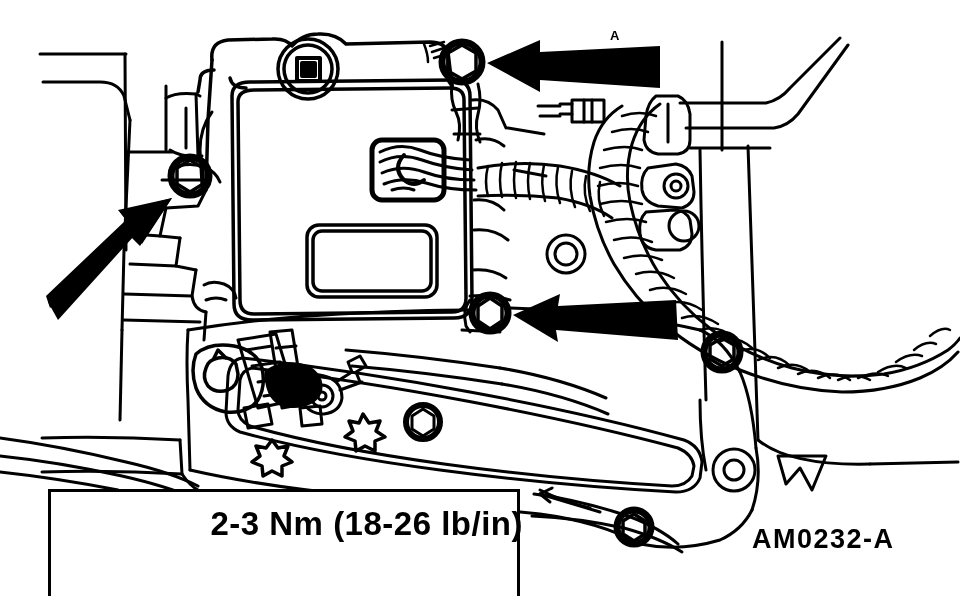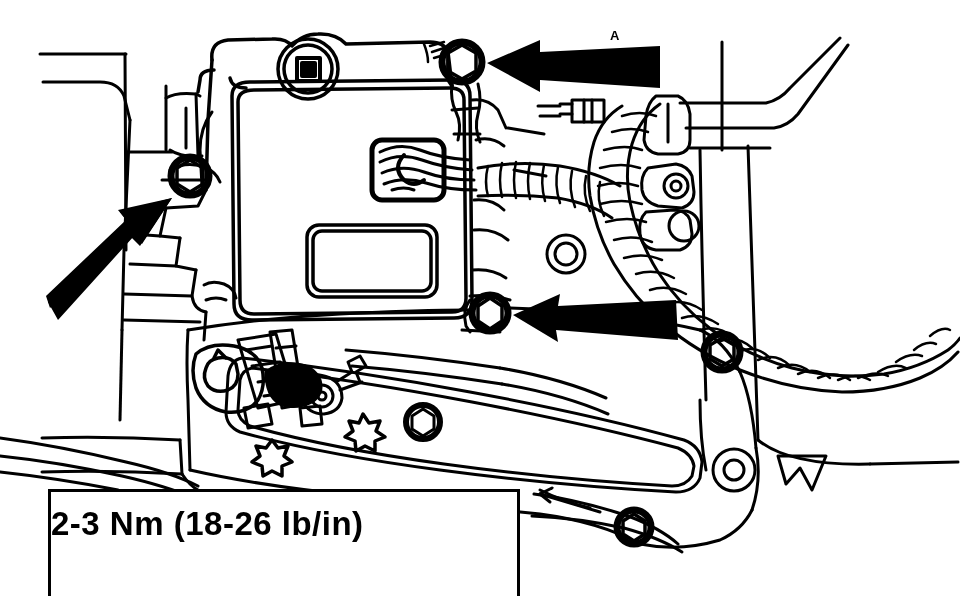--- a/index.html
+++ b/index.html
@@ -35,21 +35,21 @@
     border: 3px solid #000000;
     border-bottom: none;
     background: #ffffff;
     box-sizing: border-box;
   }
   .torque-text {
     position: absolute;
     left: 0;
     top: 13px;
     width: 472px;
-    text-align: left;
+    text-align: right;
     font-family: "Liberation Sans", sans-serif;
     font-size: 33px;
     font-weight: bold;
     letter-spacing: 0.5px;
     color: #000000;
     white-space: nowrap;
   }
   .fig-code {
     position: absolute;
     left: 752px;
@@ -456,16 +456,17 @@
                  L126 220 L118 210 Z"></path>
       </g>
     </g>
 
   </svg>
 
   <div class="torque-box">
     <div class="torque-text">2-3 Nm (18-26 lb/in)</div>
   </div>
 
+  <div class="fig-code">AM0232-A</div>
 
   <div class="mark-a">A</div>
 
 </div>
 
 </body></html>

